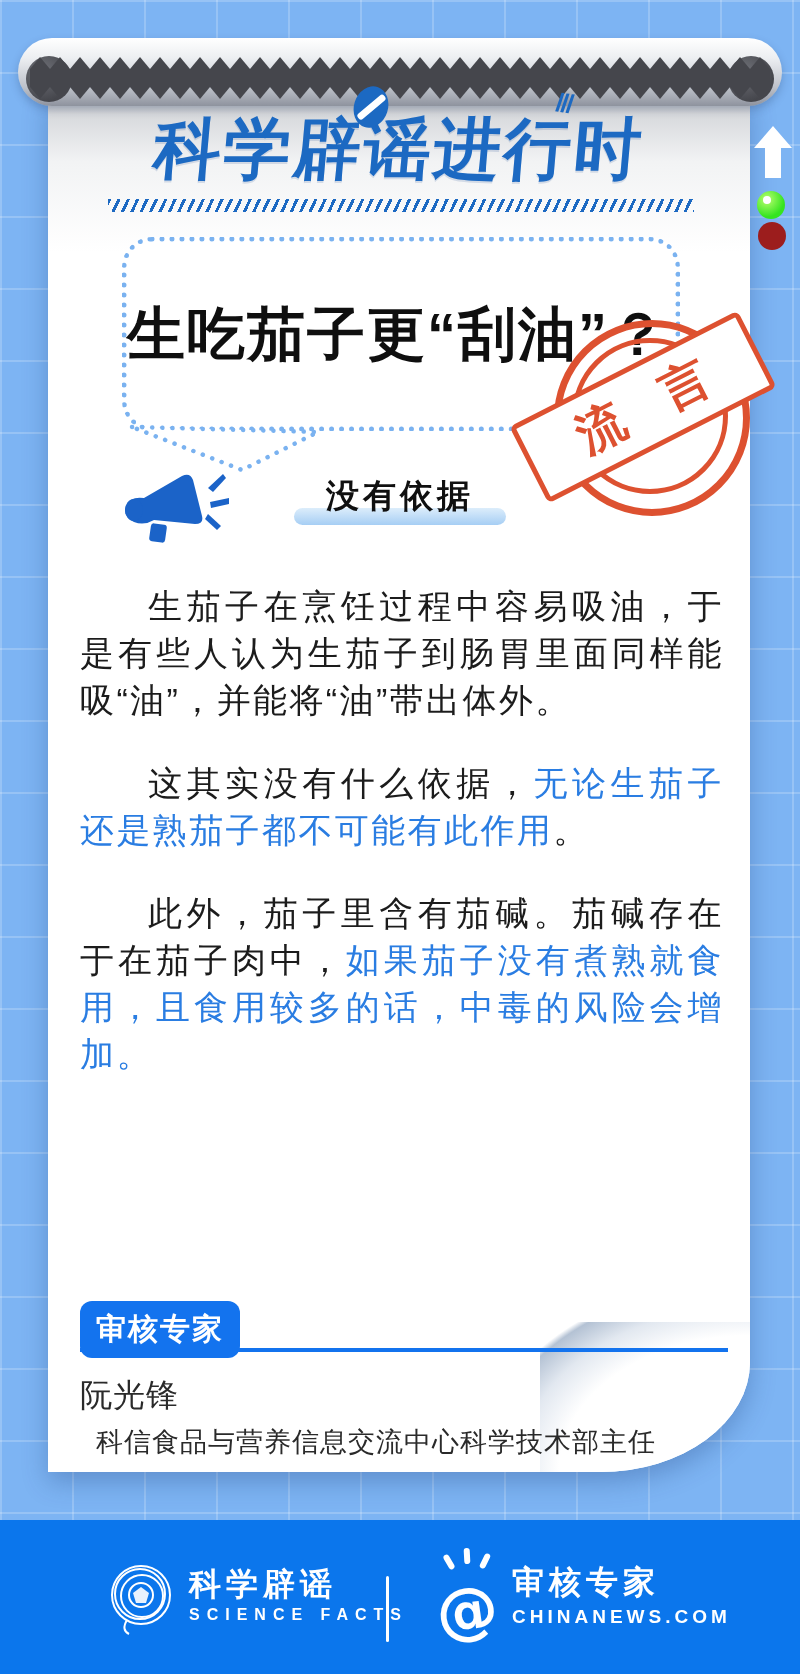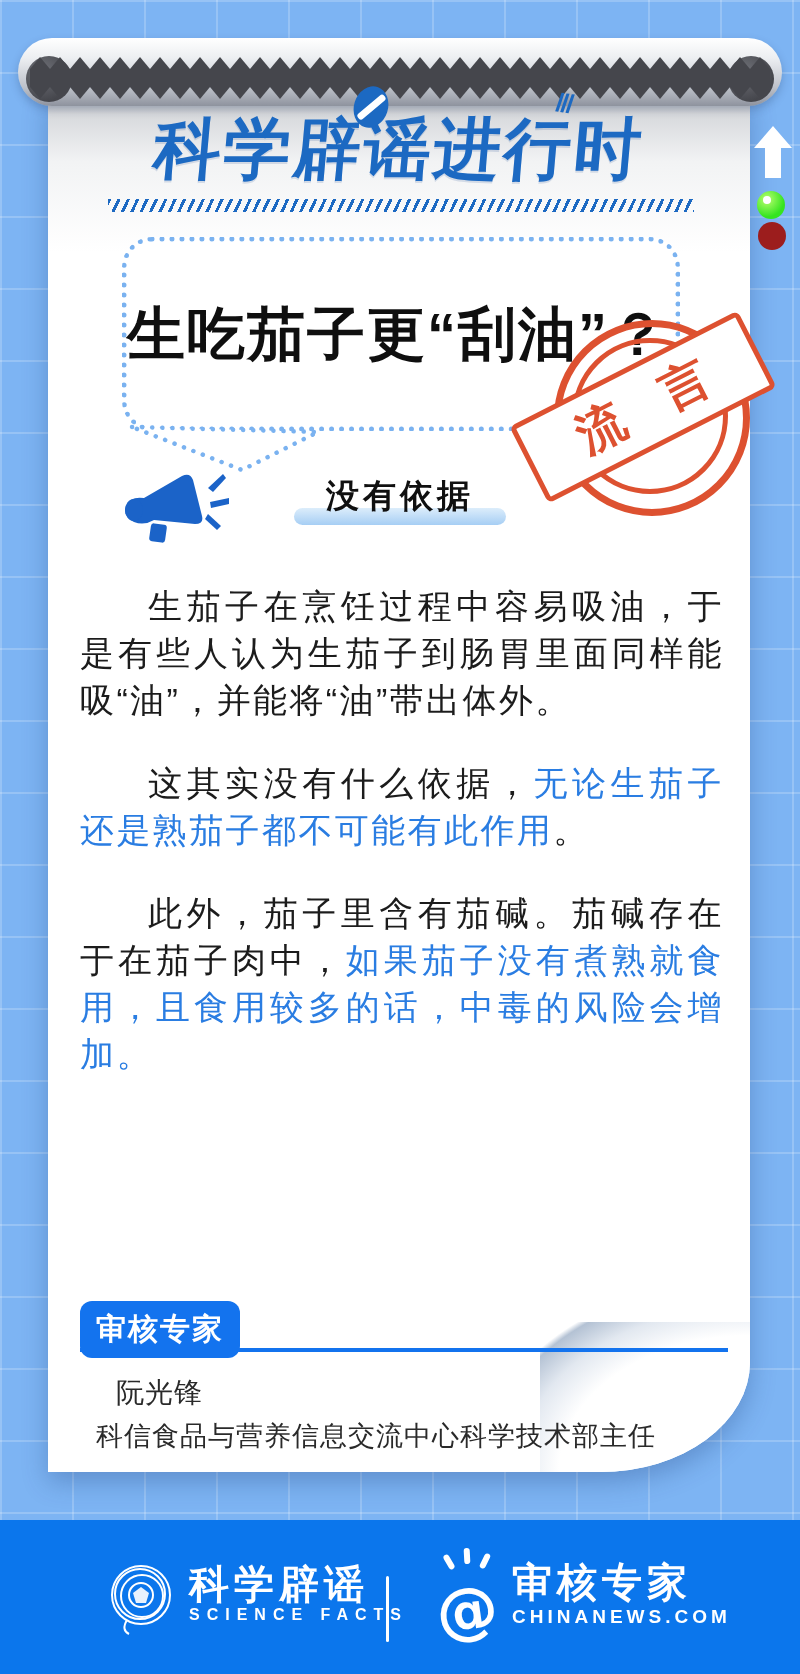--- a/index.html
+++ b/index.html
@@ -91,26 +91,26 @@
     letter-spacing:2.4px;text-indent:2em;text-align:justify;
   }
   .hl{color:#2a7de2;}
   
   .expert{position:absolute;left:80px;top:1301px;width:648px;z-index:2;}
   .expert-badge{
     display:inline-block;background:#1373ee;color:#fff;font-size:30px;font-weight:700;
     letter-spacing:2px;padding:8px 16px;border-radius:12px;
   }
   .expert-rule{position:absolute;left:0;top:47px;width:648px;height:4px;background:#1373ee;}
-  .expert-name{margin-top:16px;font-size:28px;color:#2a2a2a;letter-spacing:1px;margin-left:36px;}
+  .expert-name{margin-top:16px;font-size:32px;color:#2a2a2a;letter-spacing:1px;}
   .expert-title{margin-top:6px;font-size:27px;color:#2a2a2a;letter-spacing:1px;margin-left:16px;}
   
   .logo-left{position:absolute;left:107px;top:1562px;display:flex;z-index:2;}
   .logo-left .txt{margin-left:14px;}
-  .logo-cn{font-size:40px;font-weight:800;color:#fff;letter-spacing:5px;line-height:44px;}
+  .logo-cn{font-size:32px;font-weight:800;color:#fff;letter-spacing:5px;line-height:44px;}
   .logo-en{font-size:16px;font-weight:600;color:#fff;letter-spacing:7px;}
   .logo-sep{position:absolute;left:386px;top:1576px;width:3px;height:66px;background:#fff;border-radius:2px;z-index:2;}
   .logo-right{position:absolute;left:436px;top:1560px;display:flex;z-index:2;}
   .logo-right .txt{margin-left:10px;}
   .logo-en2{font-size:19px;font-weight:600;color:#fff;letter-spacing:4px;margin-top:2px;}
   .at-wrap{position:relative;width:66px;height:76px;}
   .at-glyph{position:absolute;left:0;top:14px;font-size:62px;font-weight:900;color:#fff;
     transform:rotate(-8deg);font-family:"DejaVu Sans",sans-serif;}
   .ray{position:absolute;width:6px;height:16px;background:#fff;border-radius:3px;}
   .ray.r1{left:10px;top:-6px;transform:rotate(-30deg);}

